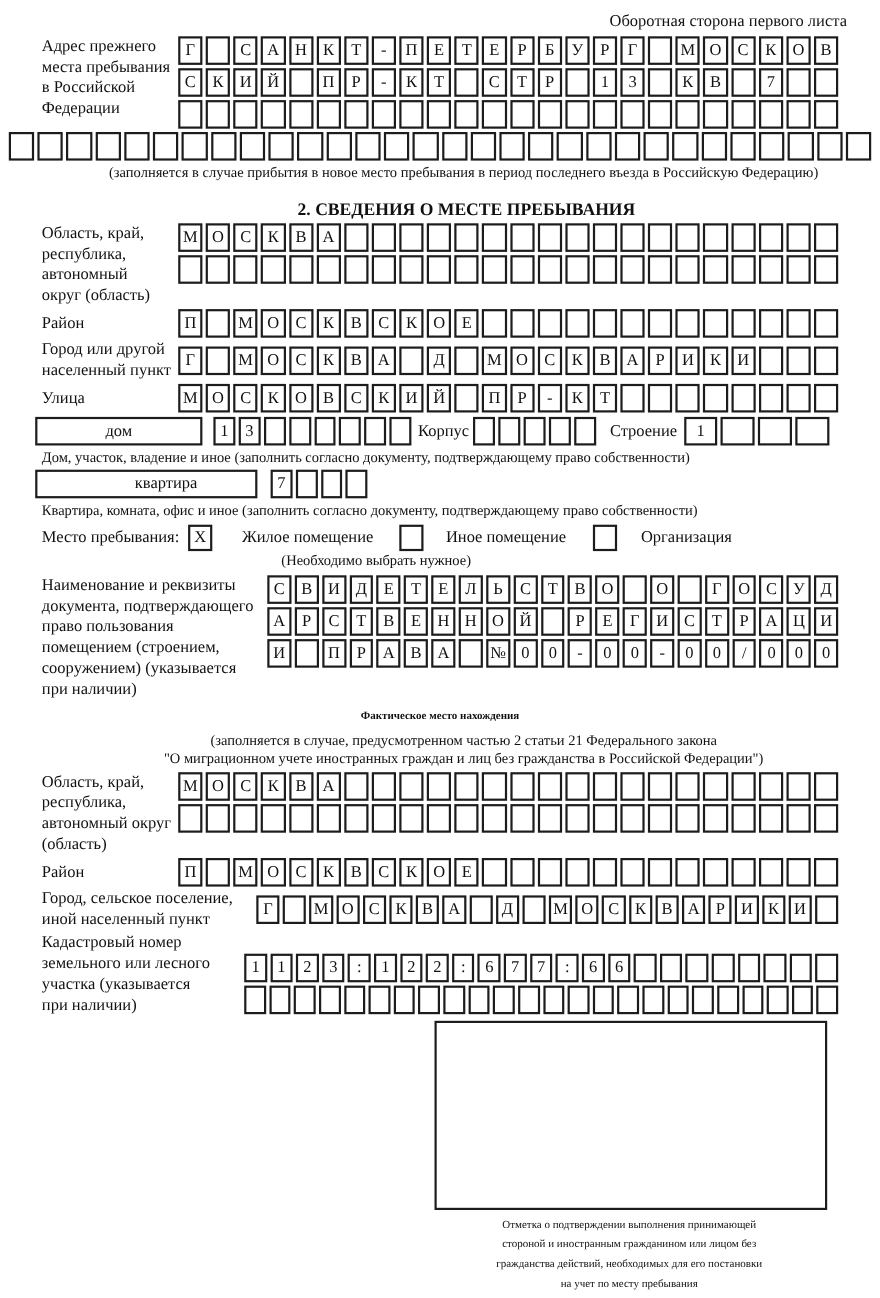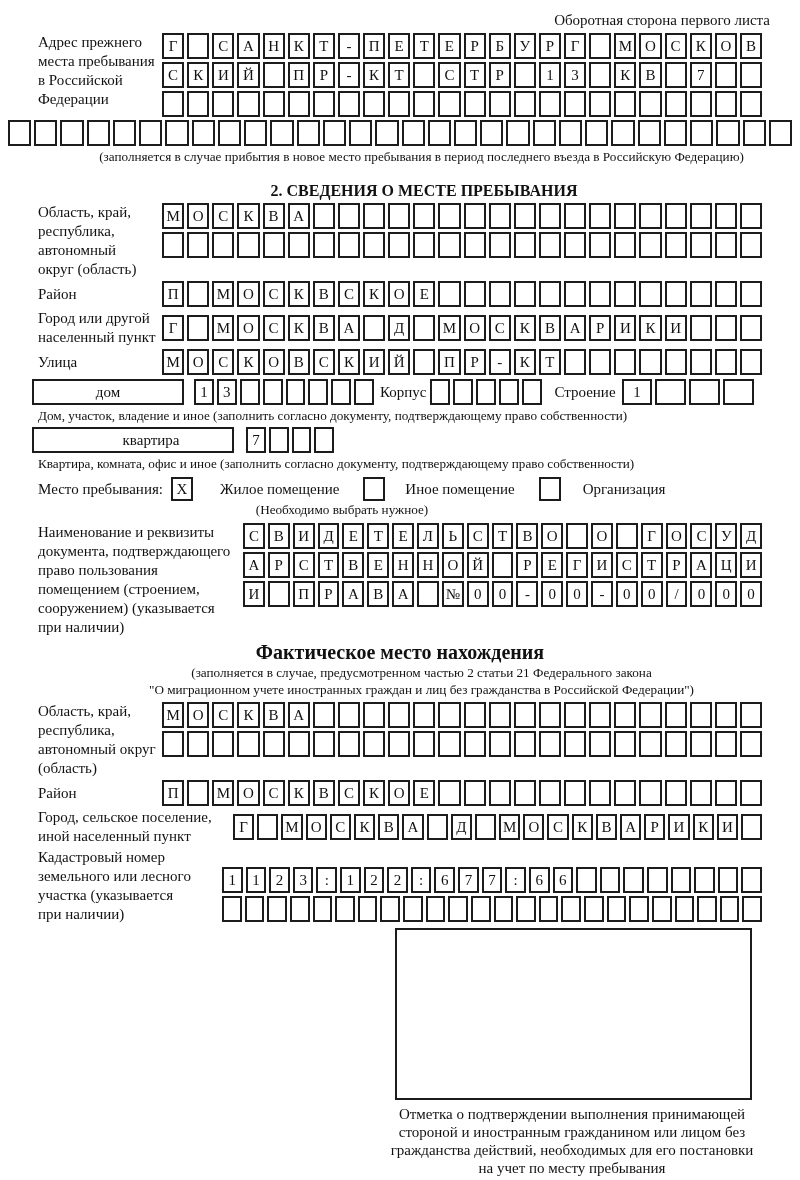--- a/index.html
+++ b/index.html
@@ -36,21 +36,21 @@
   .boxrow .cell:last-child { margin-right:0; }
 
   .fullrow { margin:3px 8px 0 8px; }
   .mt2{margin-top:2px;} .mt3{margin-top:3px;} .mt4{margin-top:4px;} .mt5{margin-top:5px;}
 
   .note { font-size:13.2px; line-height:17px;margin-left:43px; }
   .note-center { text-align:center; }
   .note-left { margin-left:38px; }
 
   .sec-title { text-align:center; font-size:16px; font-weight:bold; line-height:21px; margin-top:15px;padding-left:48px; }
-  .sub-title { text-align:center; font-size:20px; font-weight:bold; line-height:20px; margin-top:5px; }
+  .sub-title { text-align:center; font-size:10px; font-weight:bold; line-height:20px; margin-top:5px; }
 
   
   .house-row, .apt-row { display:flex; align-items:flex-start; margin-left:32px; margin-right:38px; }
   .field-box {
     border:2px solid #1c1c1c; height:26px; line-height:22px;
     text-align:center; font-size:15px; flex:0 0 auto;
   }
   .dom-box { width:152px; }
   .kv-box { width:202px;padding-left:36px; }
   .mini { flex:0 0 auto; }
@@ -62,21 +62,21 @@
   .chk {
     width:22px; height:24px; border:2px solid #1c1c1c; flex:0 0 auto;
     text-align:center; line-height:20px; font-size:15px;
   }
   .choose-note { width:300px; margin-left:192px; text-align:center; }
 
   
   .stamp-box { margin-left:395px; width:357px; height:172px; border:2px solid #1c1c1c; }
   .stamp-caption {
     width:400px; margin-left:372px; margin-top:5px;
-    font-size:15px; line-height:18px; text-align:center; white-space:pre-line;
+    font-size:10px; line-height:18px; text-align:center; white-space:pre-line;
   }
 </style>
 </head>
 <body>
 
 <div class="page">
 
   <div class="side-note">Оборотная сторона первого листа</div>
 
   <div class="frow" style="margin-top:4px;">

